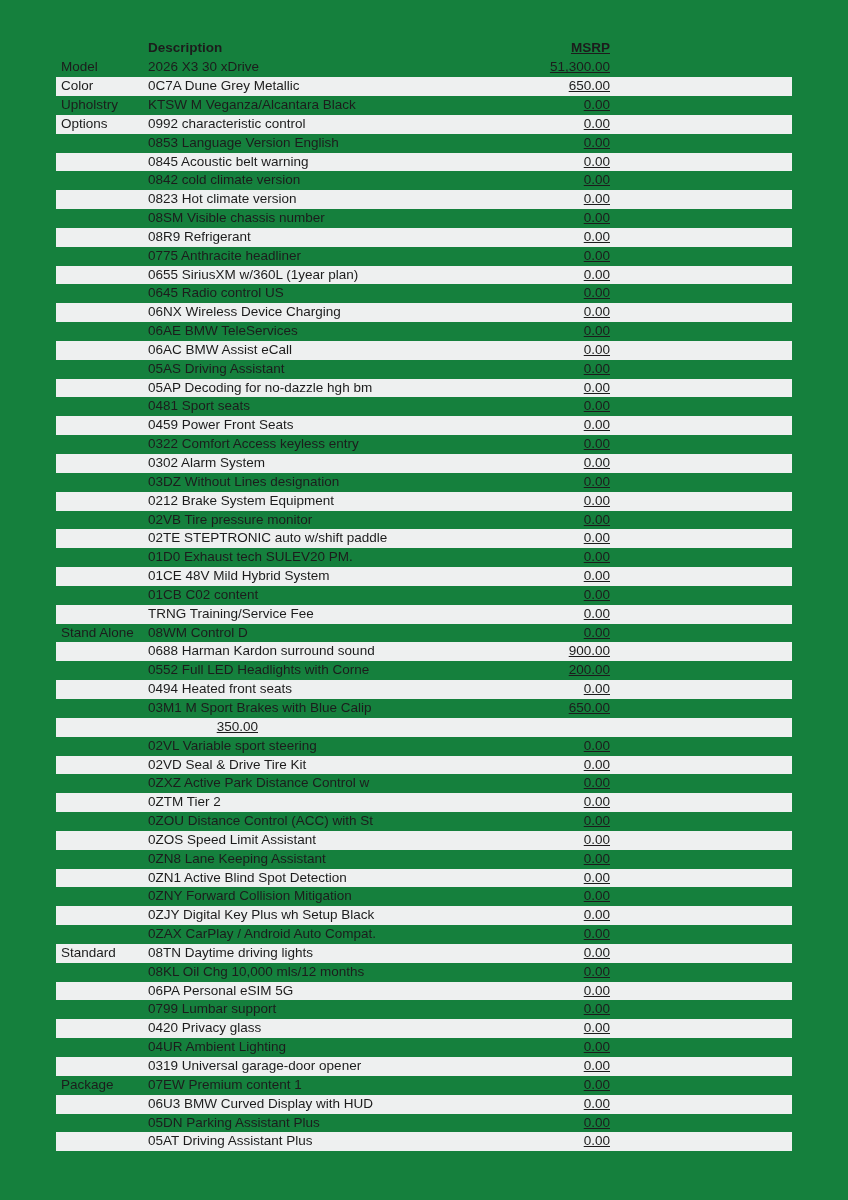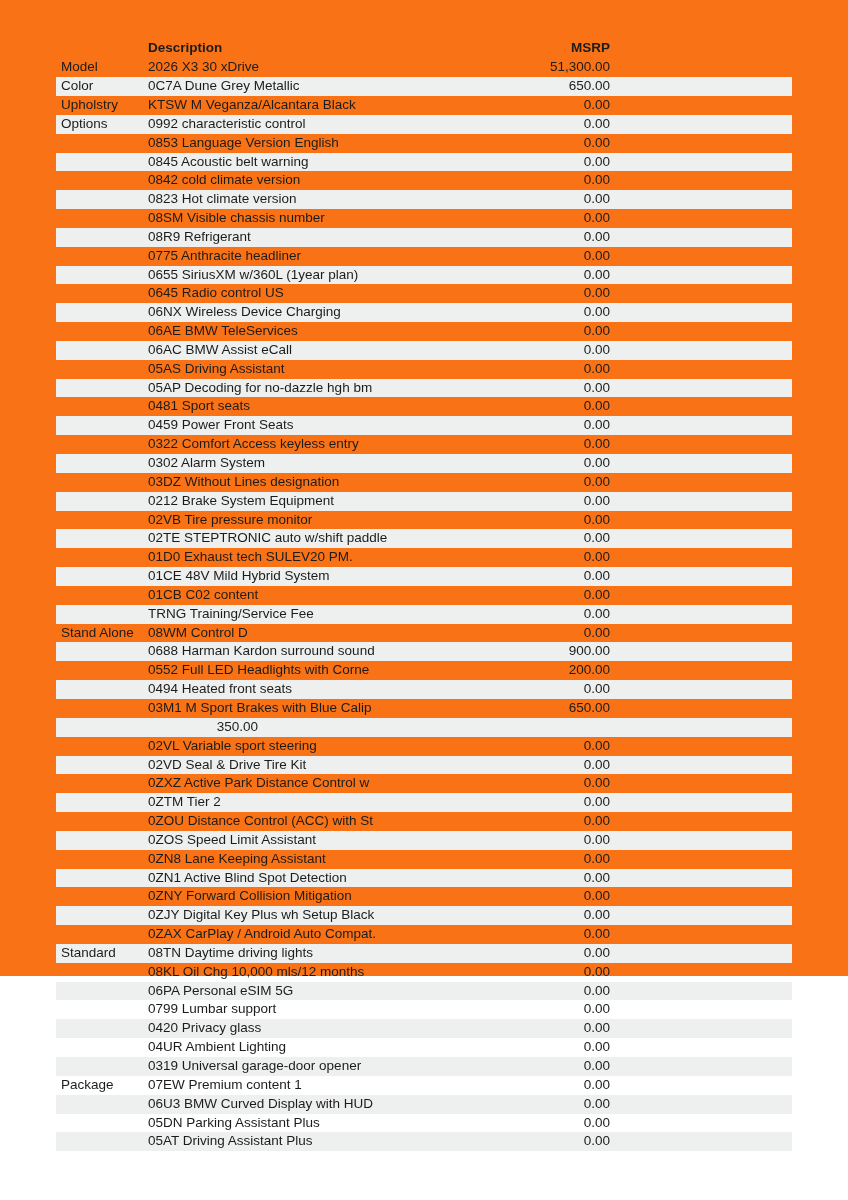--- a/index.html
+++ b/index.html
@@ -8,22 +8,22 @@
     width: 848px;
     height: 1200px;
     background: #ffffff;
     font-family: "Liberation Sans", sans-serif;
     color: var(--text-color, #1c1c1c);
     overflow: hidden;
   }
   .page {
     position: relative;
     width: 848px;
-    height: 976px;
-    background: #f97316;
+    height: 1200px;
+    background: #15803d;
   }
   .table {
     position: absolute;
     left: 56px;
     top: 39px;
     width: 736px;
   }
   .row {
     display: flex;
     align-items: center;
@@ -49,20 +49,21 @@
     box-sizing: border-box;
     flex: 0 0 auto;
   }
   .desc {
     flex: 1 1 auto;
   }
   .msrp {
     width: 110px;
     flex: 0 0 auto;
     text-align: right;
+    text-decoration: underline;
   }
   .rightpad {
     width: 182px;
     flex: 0 0 auto;
   }
 </style>
 </head>
 <body>
 
 <div class="page">

